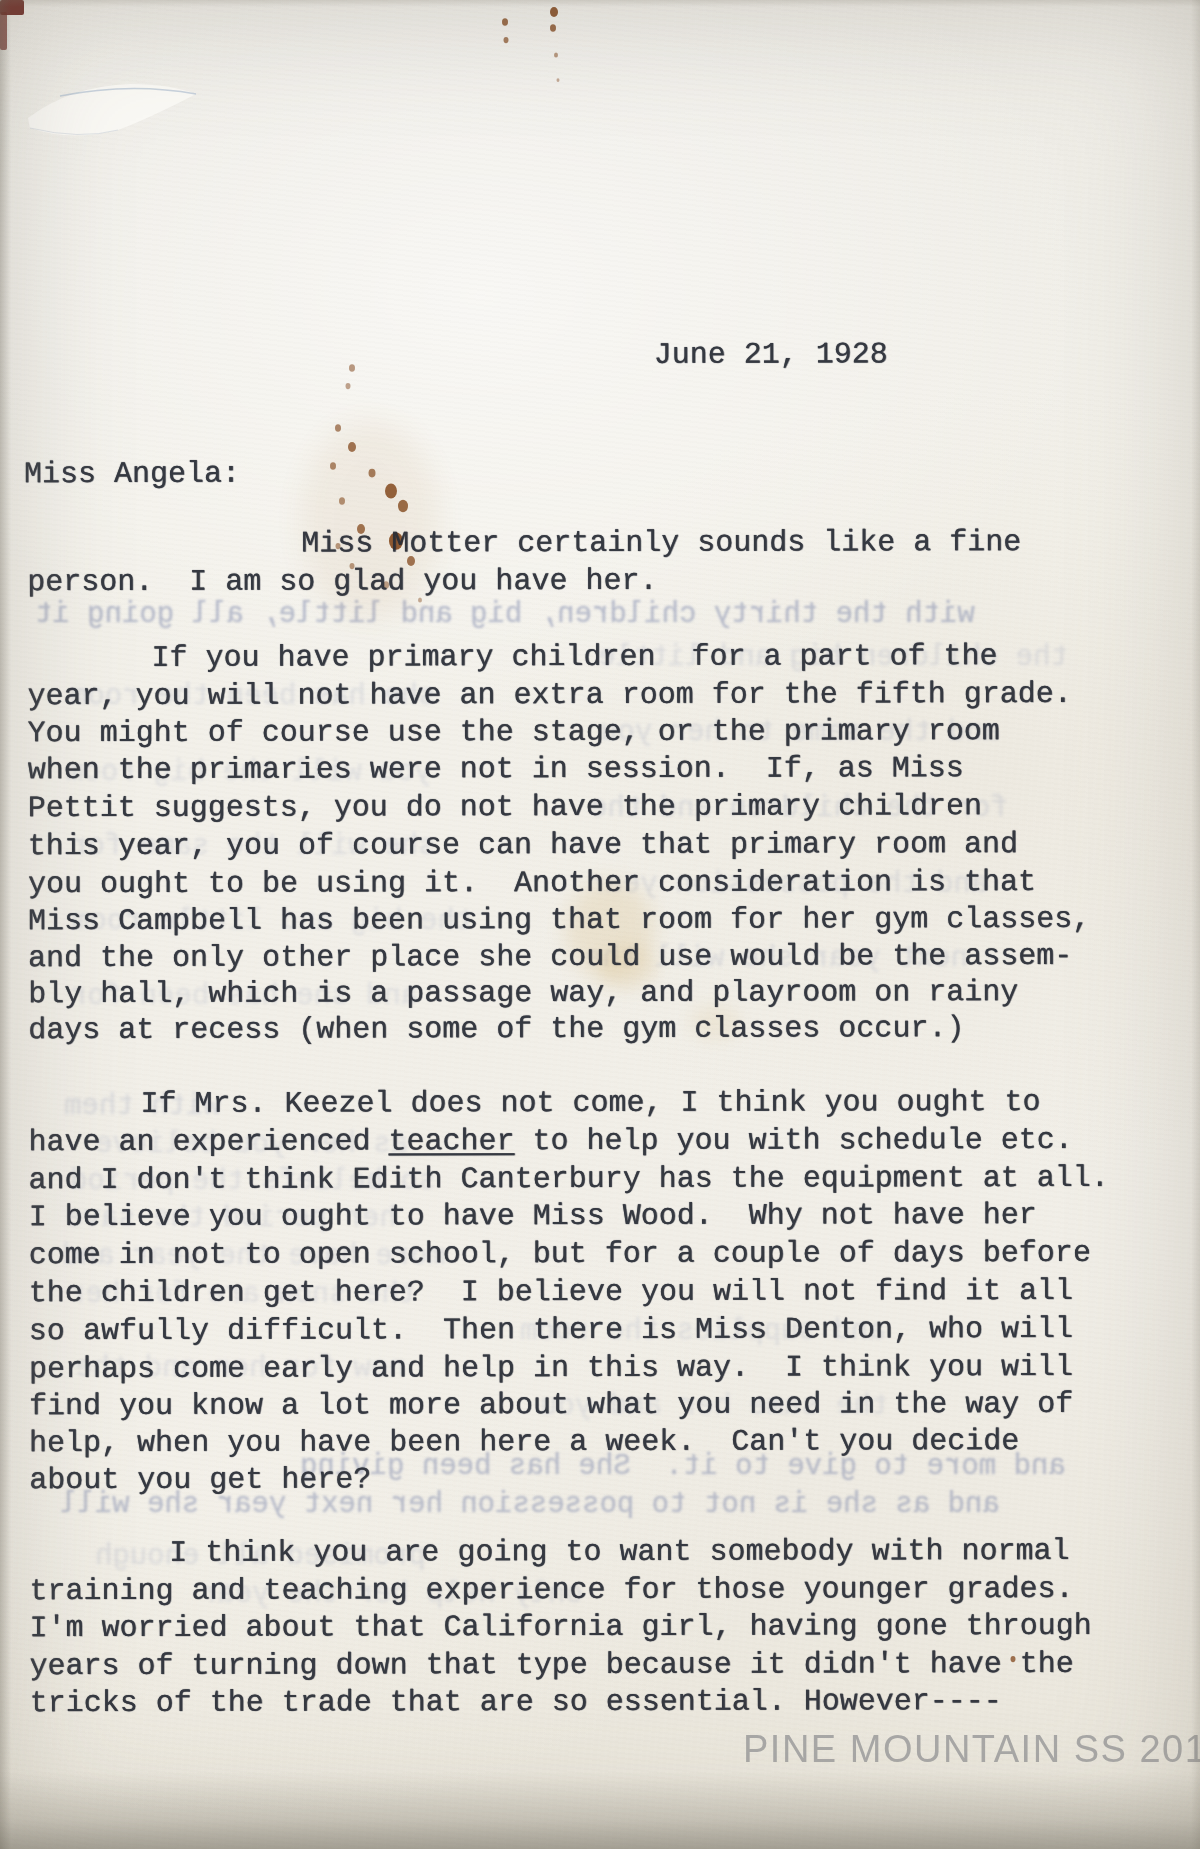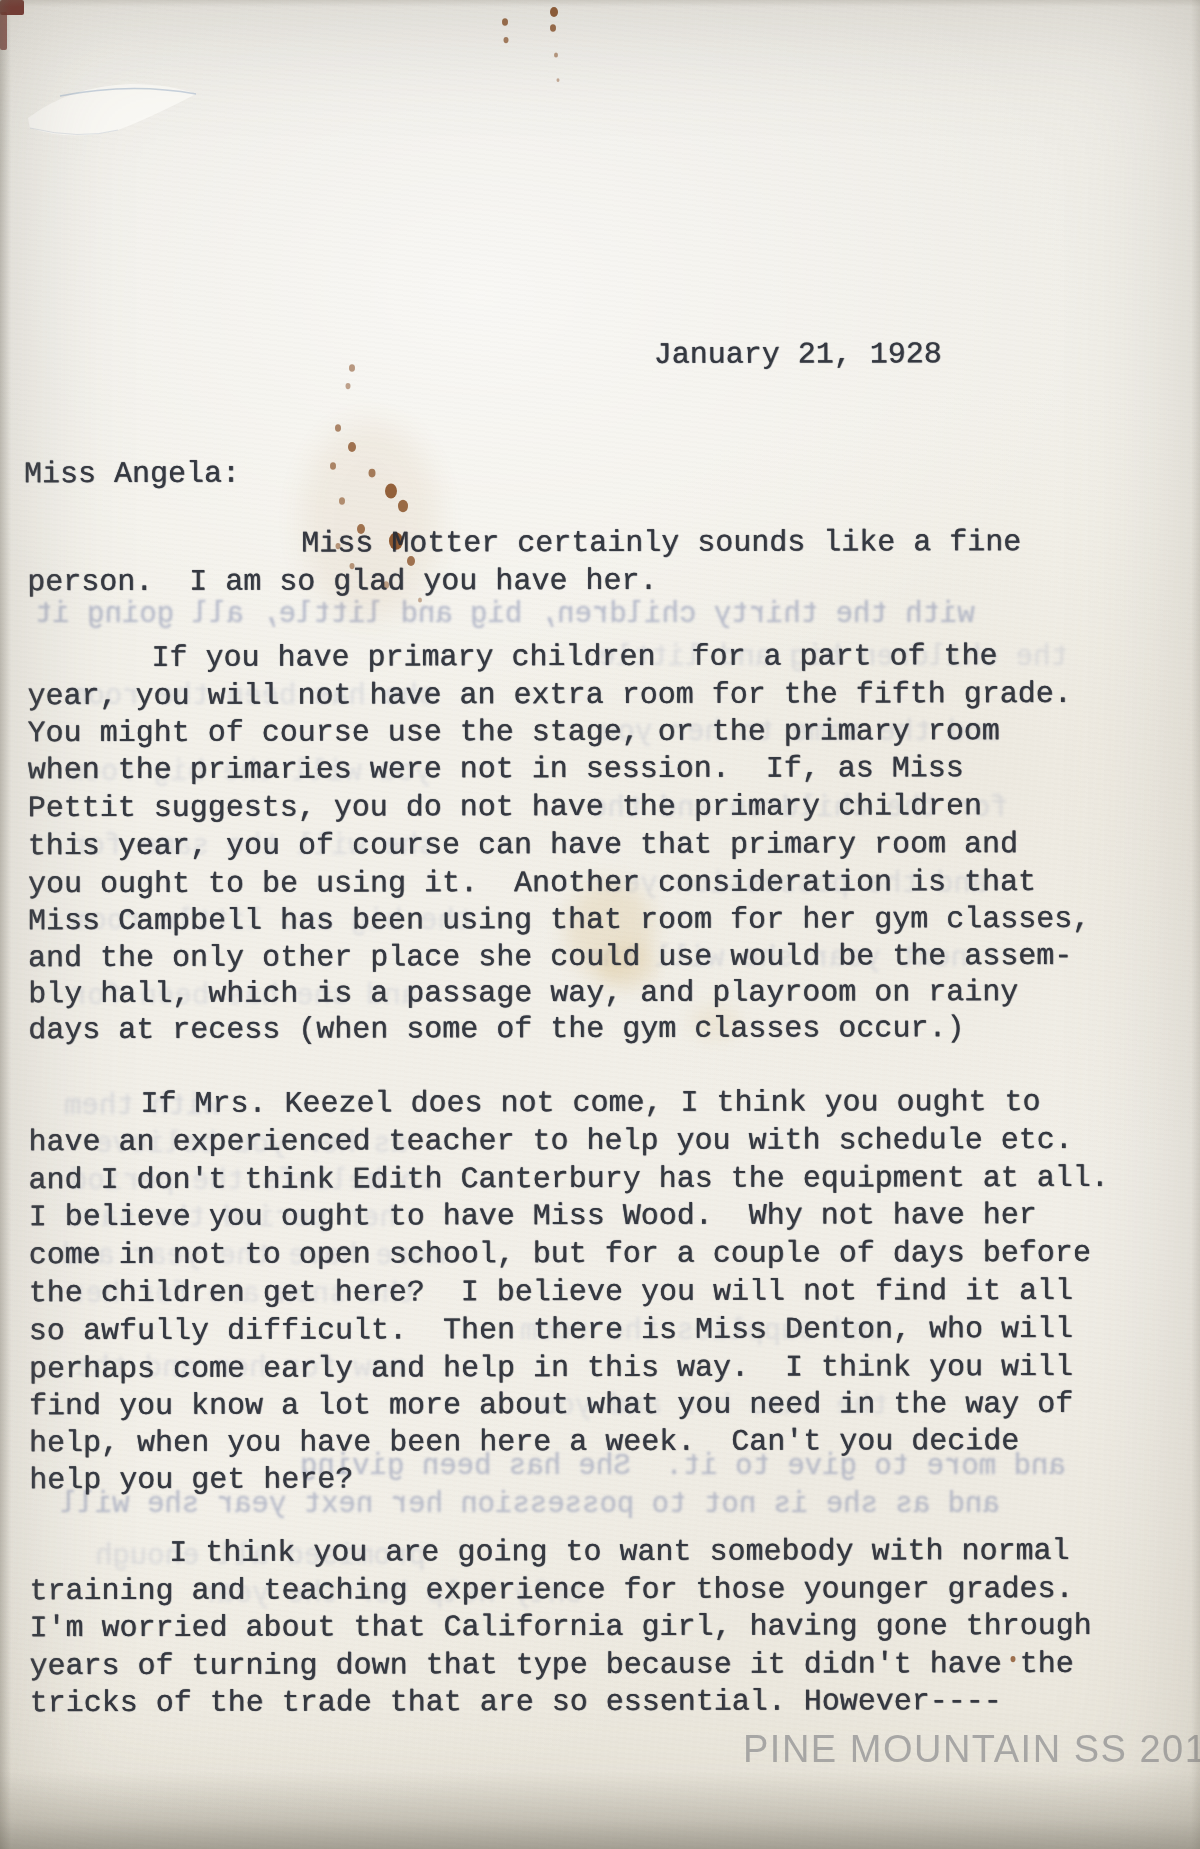--- a/index.html
+++ b/index.html
@@ -44,21 +44,21 @@
   .typed-layer{position:absolute;inset:0;transform:rotate(-0.12deg);}
   .typed-line{
     position:absolute;
     white-space:pre;
     font-size:30px;
     line-height:34px;
     color:#2a2e37;
     text-shadow:0 0 1px rgba(36,40,52,0.85), 0.7px 0.3px 0.6px rgba(36,40,52,0.38);
     opacity:0.94;
   }
-  .typed-line .uline{text-decoration-thickness:2px;text-underline-offset:4px;}
+  .typed-line .uline{text-decoration:underline;text-decoration-thickness:2px;text-underline-offset:4px;}
   .bleed-layer{position:absolute;inset:0;pointer-events:none;}
   .bleed-line{
     position:absolute;
     white-space:pre;
     font-size:29px;
     color:#66739f;
     transform:scaleX(-1);
     filter:blur(1.1px);
     text-shadow:0 0 2px rgba(102,115,159,0.55);
   }
@@ -144,21 +144,21 @@
         <ellipse cx="420" cy="600" rx="2" ry="2.5" fill="#7a3c10" opacity="0.4"></ellipse>
         <ellipse cx="1013" cy="1659" rx="2.5" ry="3.125" fill="#7a3c10" opacity="0.7"></ellipse>
       </g>
   </svg>
 
   <div class="smear" style="left: 300px; top: 420px; width: 140px; height: 200px; background: rgb(160, 106, 40); opacity: 0.07; filter: blur(14px);"></div>
     <div class="smear" style="left: 565px; top: 880px; width: 90px; height: 100px; background: rgb(200, 160, 80); opacity: 0.16; filter: blur(10px);"></div>
     <div class="smear" style="left: 598px; top: 945px; width: 60px; height: 45px; background: rgb(200, 160, 80); opacity: 0.13; filter: blur(8px);"></div>
     <div class="smear" style="left: 690px; top: 1005px; width: 50px; height: 35px; background: rgb(200, 160, 80); opacity: 0.1; filter: blur(8px);"></div>
     <div class="typed-layer">
-    <div class="typed-line" id="date-line" style="left:655px;top:338px;">January 21, 1928</div>
+    <div class="typed-line" id="date-line" style="left:655px;top:338px;">June 21, 1928</div>
     <div class="typed-line" id="salutation-line" style="left:25px;top:456px;">Miss Angela:</div>
     <div id="body-lines">
         <div class="typed-line" style="left: 302px; top: 526px;">Miss Motter certainly sounds like a fine</div>
         <div class="typed-line" style="left: 28px; top: 564px;">person.  I am so glad you have her.</div>
         <div class="typed-line" style="left: 152px; top: 640px;">If you have primary children  for a part of the</div>
         <div class="typed-line" style="left: 28px; top: 678px;">year, you will not have an extra room for the fifth grade.</div>
         <div class="typed-line" style="left: 28px; top: 715px;">You might of course use the stage, or the primary room</div>
         <div class="typed-line" style="left: 28px; top: 752px;">when the primaries were not in session.  If, as Miss</div>
         <div class="typed-line" style="left: 28px; top: 790px;">Pettit suggests, you do not have the primary children</div>
         <div class="typed-line" style="left: 28px; top: 828px;">this year, you of course can have that primary room and</div>
@@ -170,21 +170,21 @@
         <div class="typed-line" style="left: 140px; top: 1086px;">If Mrs. Keezel does not come, I think you ought to</div>
         <div class="typed-line" style="left: 28px; top: 1124px;">have an experienced <span class="uline">teacher</span> to help you with schedule etc.</div>
         <div class="typed-line" style="left: 28px; top: 1162px;">and I don't think Edith Canterbury has the equipment at all.</div>
         <div class="typed-line" style="left: 28px; top: 1199px;">I believe you ought to have Miss Wood.  Why not have her</div>
         <div class="typed-line" style="left: 28px; top: 1237px;">come in not to open school, but for a couple of days before</div>
         <div class="typed-line" style="left: 28px; top: 1275px;">the children get here?  I believe you will not find it all</div>
         <div class="typed-line" style="left: 28px; top: 1313px;">so awfully difficult.  Then there is Miss Denton, who will</div>
         <div class="typed-line" style="left: 28px; top: 1351px;">perhaps come early and help in this way.  I think you will</div>
         <div class="typed-line" style="left: 28px; top: 1388px;">find you know a lot more about what you need in the way of</div>
         <div class="typed-line" style="left: 28px; top: 1425px;">help, when you have been here a week.  Can't you decide</div>
-        <div class="typed-line" style="left: 28px; top: 1462px;">help you get here?</div>
+        <div class="typed-line" style="left: 28px; top: 1462px;">about you get here?</div>
         <div class="typed-line" style="left: 168px; top: 1535px;">I think you are going to want somebody with normal</div>
         <div class="typed-line" style="left: 28px; top: 1573px;">training and teaching experience for those younger grades.</div>
         <div class="typed-line" style="left: 28px; top: 1610px;">I'm worried about that California girl, having gone through</div>
         <div class="typed-line" style="left: 28px; top: 1648px;">years of turning down that type because it didn't have the</div>
         <div class="typed-line" style="left: 28px; top: 1685px;">tricks of the trade that are so essential. However----</div>
       </div>
   </div>
 
   <div class="watermark" style="left: 743px; top: 1728px;">PINE MOUNTAIN SS 2018</div>
 

